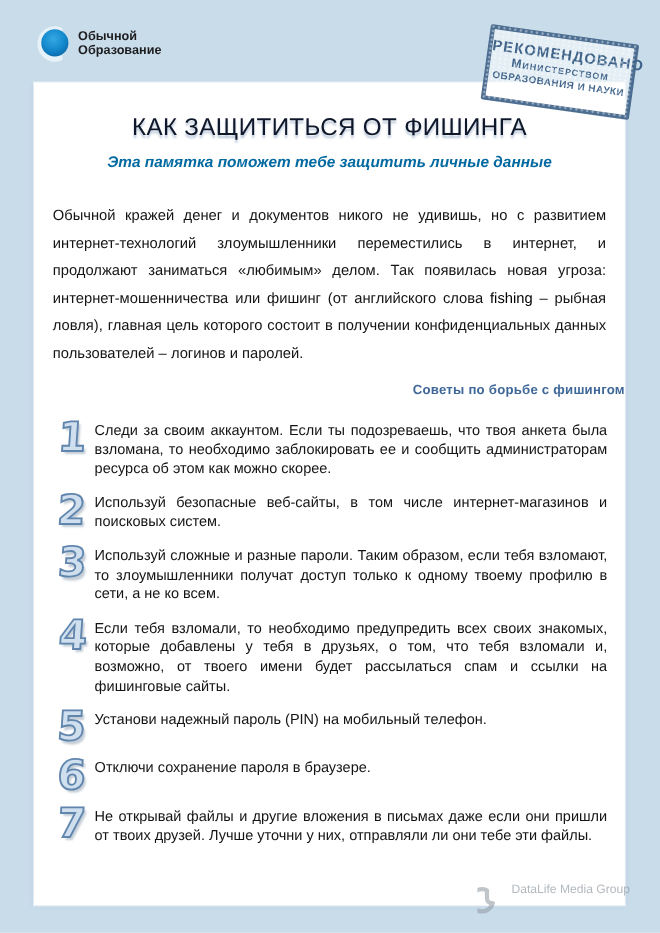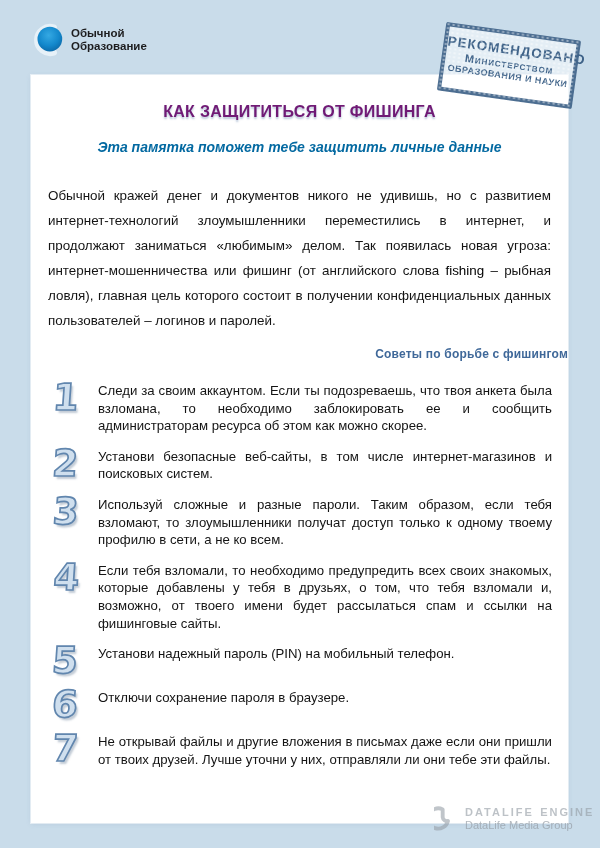--- a/index.html
+++ b/index.html
@@ -40,21 +40,21 @@
 
   
   .card{
     position:absolute;left:31px;top:75px;width:537px;height:748px;
     background:#ffffff;
     box-shadow:0 0 0 1px rgba(255,255,255,.55),0 1px 5px rgba(110,140,170,.18);
     z-index:1;
   }
   .title{
     position:absolute;top:28px;left:0;width:100%;text-align:center;
-    font-size:16px;font-weight:bold;color:#701a75;
+    font-size:22px;font-weight:normal;color:#0f172a;
     text-shadow:0 2px 2px rgba(68,105,156,.38);
     letter-spacing:.3px;
   }
   .subtitle{
     position:absolute;top:64px;left:0;width:100%;text-align:center;
     font-size:14px;font-weight:bold;font-style:italic;color:#0369a1;
   }
   .intro{
     position:absolute;top:108px;left:17px;width:503px;
     font-size:13.4px;line-height:25px;text-align:justify;color:#141414;
@@ -70,21 +70,21 @@
   .tip-number{
     flex:none;width:34px;text-align:center;
     font-size:37px;line-height:31px;font-weight:bold;
     color:#cfdfee;
     -webkit-text-stroke:1.7px #6186ae;
     text-shadow:2.5px 3px 2px rgba(98,120,148,.38);
     transform:skewX(-4deg);
     font-family:"DejaVu Sans",sans-serif;
   }
   .tip-text{
-    flex:1;margin-left:16px;
+    flex:1;margin-left:4px;
     font-size:13.2px;line-height:17.6px;text-align:justify;color:#141414;
   }
 
   
   .watermark{position:absolute;left:434px;top:803px;display:flex;align-items:flex-start;z-index:5;}
   .wm-icon{width:27px;height:30px;flex:none;margin-top:2px;}
   .wm-text{margin-left:4px;}
   .wm-name{
     font-size:16px;line-height:16px;letter-spacing:2px;font-weight:bold;
     color:rgba(148,156,165,.62);text-transform:lowercase;font-variant:small-caps;
@@ -126,21 +126,21 @@
 
   <div class="tips-heading">Советы по борьбе с фишингом</div>
 
   <div class="tips">
     <div class="tip">
       <div class="tip-number">1</div>
       <div class="tip-text">Следи за своим аккаунтом. Если ты подозреваешь, что твоя анкета была взломана, то необходимо заблокировать ее и сообщить администраторам ресурса об этом как можно скорее.</div>
     </div>
     <div class="tip">
       <div class="tip-number">2</div>
-      <div class="tip-text">Установи безопасные веб-сайты, в том числе интернет-магазинов и поисковых систем.</div>
+      <div class="tip-text">Используй безопасные веб-сайты, в том числе интернет-магазинов и поисковых систем.</div>
     </div>
     <div class="tip">
       <div class="tip-number">3</div>
       <div class="tip-text">Используй сложные и разные пароли. Таким образом, если тебя взломают, то злоумышленники получат доступ только к одному твоему профилю в сети, а не ко всем.</div>
     </div>
     <div class="tip">
       <div class="tip-number">4</div>
       <div class="tip-text">Если тебя взломали, то необходимо предупредить всех своих знакомых, которые добавлены у тебя в друзьях, о том, что тебя взломали и, возможно, от твоего имени будет рассылаться спам и ссылки на фишинговые сайты.</div>
     </div>
     <div class="tip">
@@ -156,16 +156,15 @@
       <div class="tip-text">Не открывай файлы и другие вложения в письмах даже если они пришли от твоих друзей. Лучше уточни у них, отправляли ли они тебе эти файлы.</div>
     </div>
   </div>
 </div>
 
 <div class="watermark">
   <svg class="wm-icon" viewBox="0 0 28 30">
     <path d="M 9 4 L 9 12 A 4.5 4.5 0 0 0 14.5 16 A 10.5 10.5 0 1 1 9 4 Z" fill="none" stroke="rgba(150,158,166,.6)" stroke-width="4" stroke-linejoin="round"></path>
   </svg>
   <div class="wm-text">
-    <div class="wm-name">DataLife Engine</div>
     <div class="wm-sub">DataLife Media Group</div>
   </div>
 </div>
 
 </body></html>

